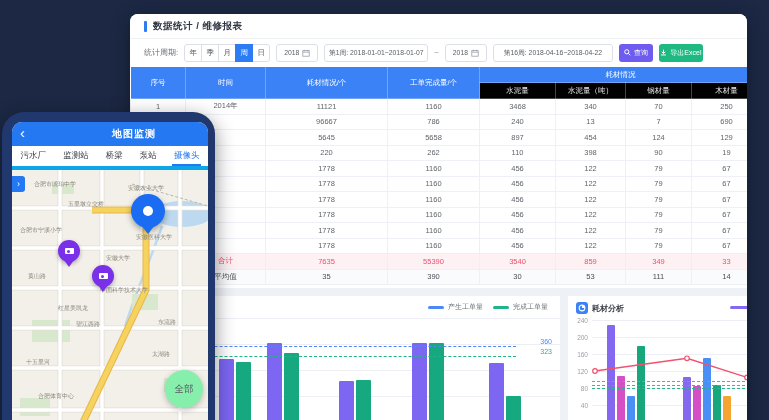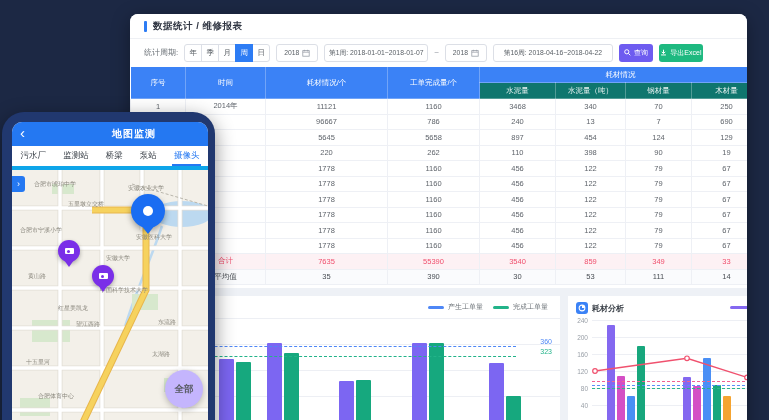--- a/index.html
+++ b/index.html
@@ -35,21 +35,21 @@
   .btn { height:18px; border:none; border-radius:3px; color:#fff; font-size:7px;
          display:flex; align-items:center; justify-content:center; gap:3px; font-family:inherit; }
   .btn.query { width:34px; background:#6e5cf0; }
   .btn.export { width:44px; background:#1eb980; }
 
   
   .tablecard { position:absolute; left:0; top:52px; width:617px; height:222px; background:#fff; overflow:hidden; }
   table { border-collapse:collapse; table-layout:fixed; width:631px; }
   th { background:#3b82f6; color:#fff; font-weight:normal; font-size:7.5px;
        border:1px solid rgba(255,255,255,.28); height:16px; }
-  th.sub { background:#0f766e; color:rgba(255,255,255,.92); }
+  th.sub { background:#000000; color:rgba(255,255,255,.92); }
   td { border:1px solid #eef0f5; color:#5f646b; font-size:7.5px; text-align:center;
        height:15.5px; padding:0; background:#fff; overflow:hidden; white-space:nowrap; }
   tr.total td { background:#fdf1f4; color:#f04f6d; }
   tr.avg td { background:#fafbfd; color:#494e54; }
 
   
   .chartcard { position:absolute; top:282px; bottom:-20px; background:#fff; }
   .chart-left { left:0; width:430px; }
   .chart-right { left:438px; width:186px; }
   .legend { position:absolute; top:6px; right:12px; display:flex; gap:10px; align-items:center; }
@@ -103,22 +103,22 @@
   .pin-loc { position:absolute; width:34px; height:34px; border-radius:50%; background:#1a6df2;
              z-index:4; display:flex; align-items:center; justify-content:center;
              transform:translate(-50%,-50%); box-shadow:0 3px 6px rgba(0,0,0,.35); }
   .pin-loc::after { content:""; position:absolute; left:50%; top:31px; transform:translateX(-50%);
                     border:7px solid transparent; border-top:9px solid #1a6df2; }
   .pin-loc .dot { width:10px; height:10px; border-radius:50%; background:#fff; }
   .expand-btn { position:absolute; left:0; top:6px; width:13px; height:16px; background:#2478f2;
                 color:#fff; font-size:9px; display:flex; align-items:center; justify-content:center;
                 border-radius:0 3px 3px 0; z-index:4; }
   .all-btn { position:absolute; left:153px; top:200px; width:38px; height:38px; border-radius:50%;
-             background:#c4b5fd; color:#55595f; font-size:9.5px; display:flex; align-items:center;
-             justify-content:center; z-index:4; box-shadow:0 2px 6px rgba(0,0,0,.25);font-weight:bold; }
+             background:#86efac; color:#55595f; font-size:9.5px; display:flex; align-items:center;
+             justify-content:center; z-index:4; box-shadow:0 2px 6px rgba(0,0,0,.25); }
   svg.maproads { position:absolute; left:0; top:0; z-index:1; }
 </style>
 </head>
 <body>
 
 <div class="dash">
 
   <div class="topbar">
     <div class="crumb-accent"></div>
     <div class="crumb">数据统计 / 维修报表</div>

